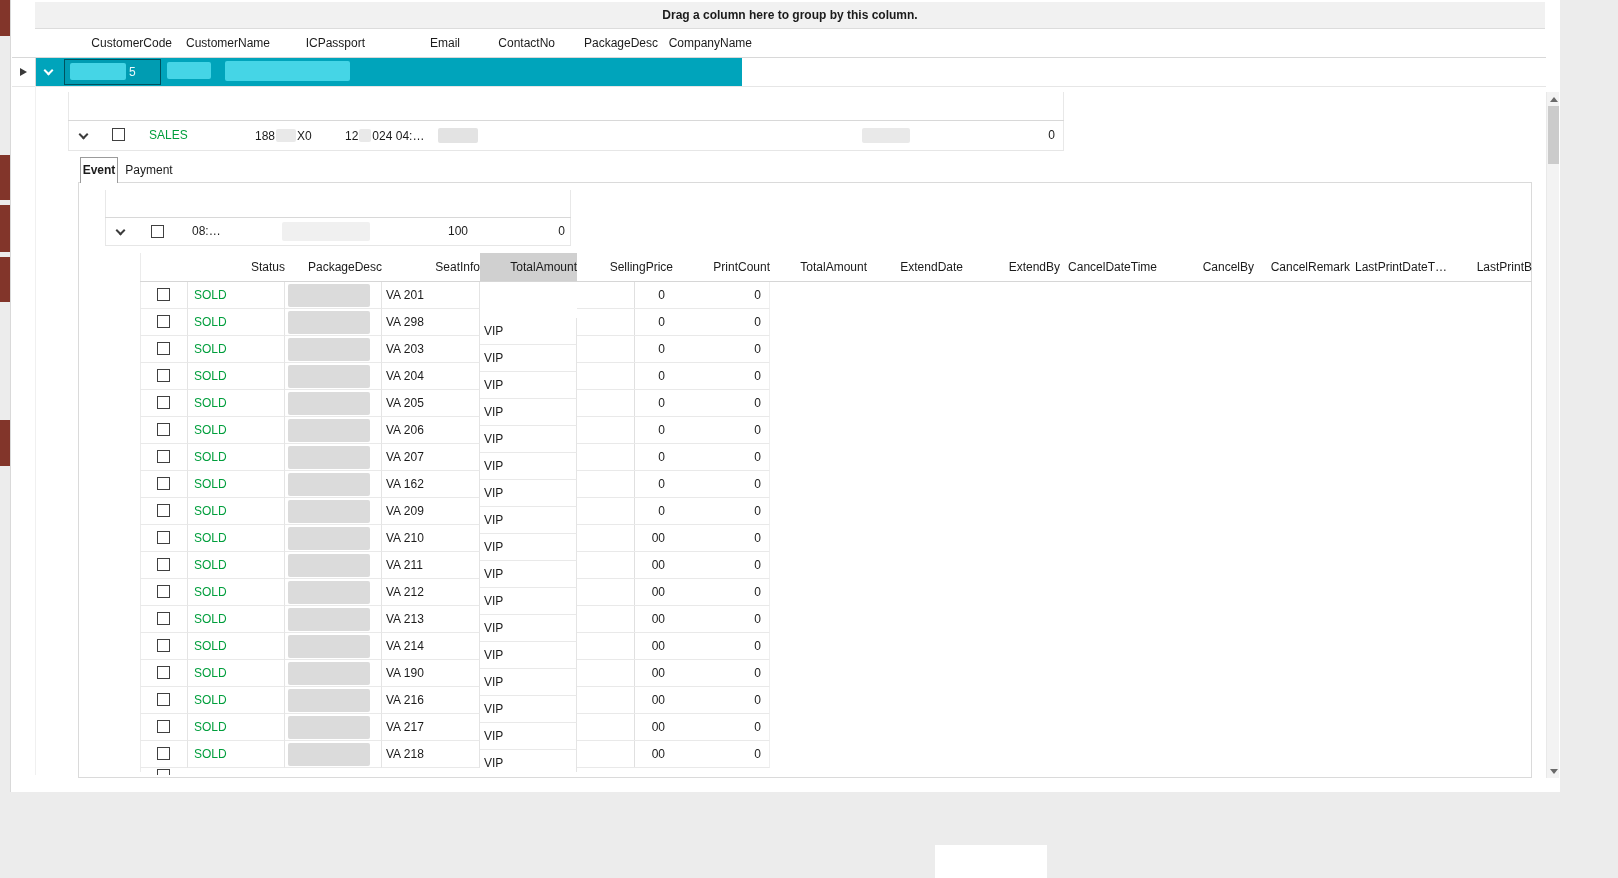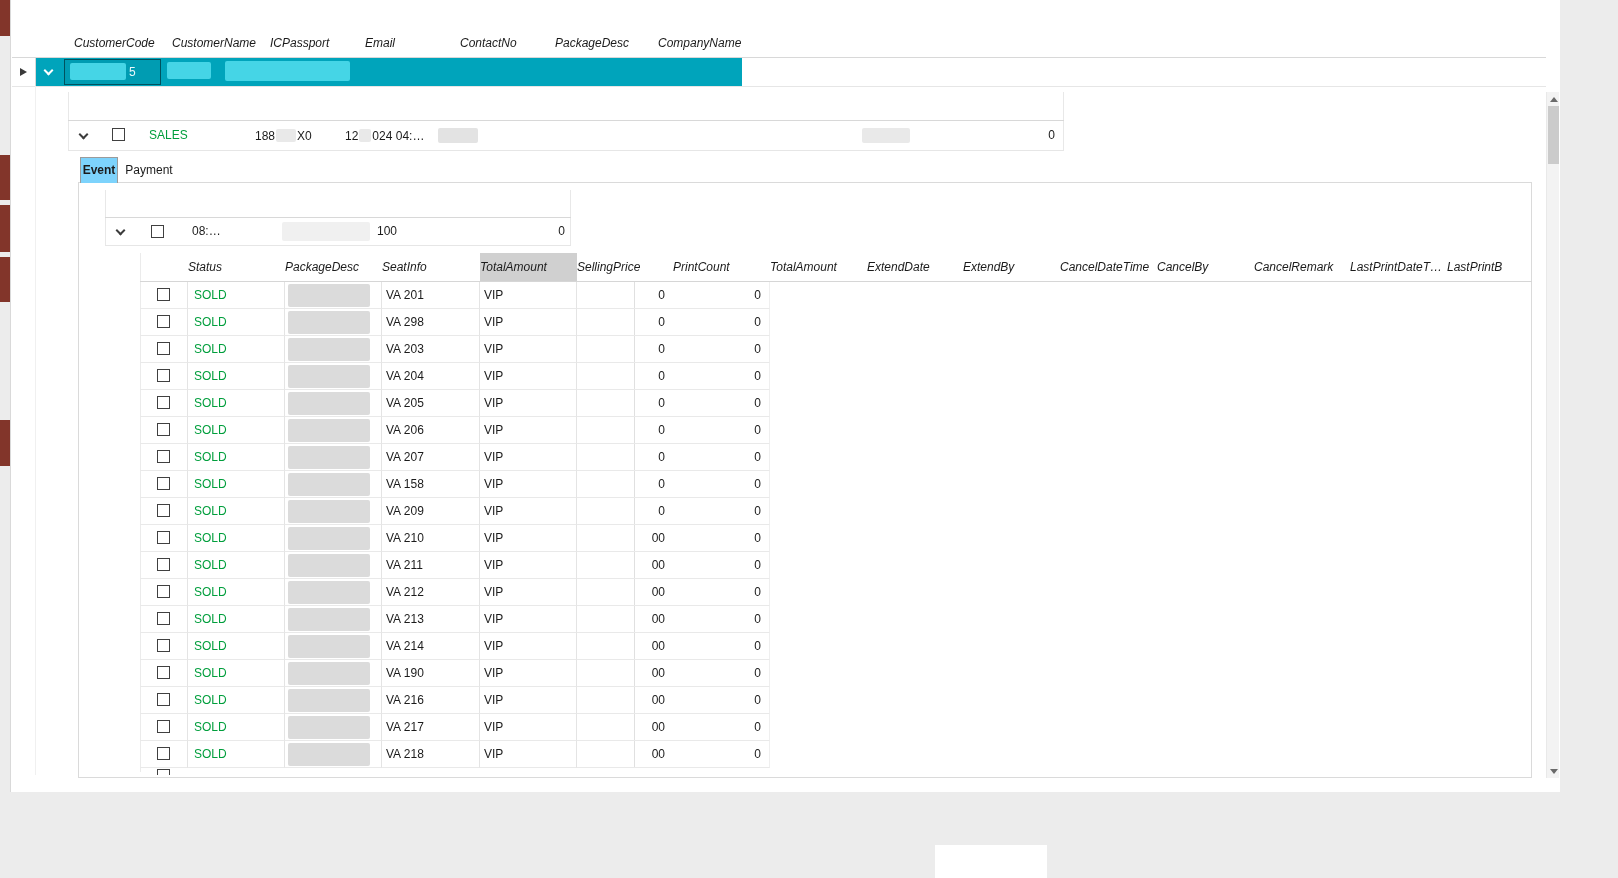--- a/index.html
+++ b/index.html
@@ -10,21 +10,21 @@
   .vline { position:absolute; background:#e8e8e8; width:1px; }
 
   .edge-strip { position:absolute; left:0; width:11px; background:var(--edge-artifact,#82352a); }
 
   .main-window { position:absolute; left:10px; top:0; width:1550px; height:792px; background:#ffffff; border-left:1px solid #d9d9d9; }
 
   .group-panel { position:absolute; left:35px; top:2px; width:1510px; height:27px; background:#f1f1f1;
                  border-bottom:1px solid #dcdcdc; text-align:center; line-height:26px; font-weight:bold; }
 
   .hdr-row { position:absolute; display:flex; height:27px; }
-  .hdr-cell { text-align:left; line-height:27px; white-space:nowrap; overflow:hidden;font-style:italic; }
+  .hdr-cell { text-align:right; line-height:27px; white-space:nowrap; overflow:hidden; }
   .hdr-cell.hl { background:var(--header-highlight,#d0d0d0); }
 
   .teal-band { position:absolute; left:35px; top:58px; width:707px; height:28px; background:var(--selection-teal,#00a4bb); }
   .focused-cell { position:absolute; left:64px; top:59px; width:97px; height:26px; border:1px solid #00525e; background:#009cb2; }
   .row-indicator-cell { position:absolute; left:12px; top:58px; width:23px; height:28px; }
   .tri-right { position:absolute; left:8px; top:10px; width:0; height:0; border-left:7px solid #3a3a3a; border-top:4px solid transparent; border-bottom:4px solid transparent; }
 
   .chev { position:absolute; width:7px; height:7px; border-right:2px solid #3c3c3c; border-bottom:2px solid #3c3c3c; transform:rotate(45deg); }
   .chev.white { border-color:#ffffff; }
   .cbx { position:absolute; width:13px; height:13px; border:1px solid #404040; background:#ffffff; }
@@ -34,33 +34,33 @@
   .blob.gray { background:var(--redaction-gray,#dbdbdb); }
   .blob.faint { background:#f0f0f0; }
 
   .cell-text { position:absolute; white-space:nowrap; }
   .green { color:var(--status-green,#009e3c); }
   .frag-row { position:absolute; display:flex; align-items:center; white-space:nowrap; }
   .frag-row .iblob { display:inline-block; height:13px; background:#e9e9e9; border-radius:2px; margin:0 1px; }
 
   .tabpage { position:absolute; left:78px; top:182px; width:1454px; height:596px; border:1px solid #dadada; background:#fff; }
   .tab { position:absolute; text-align:center; }
-  .tab.selected { left:80px; top:157px; width:38px; height:26px; line-height:25px; background:#7dd3fc;
+  .tab.selected { left:80px; top:157px; width:38px; height:26px; line-height:25px; background:#ffffff;
                   border:1px solid #9b9b9b; border-bottom:none; font-weight:bold; z-index:2; }
   .tab.plain { left:118px; top:159px; width:62px; height:23px; line-height:23px; }
 
   
   .t-rows { position:absolute; left:140px; top:282px; width:1392px; height:490px; overflow:hidden; }
   .t-row { display:flex; height:27px; }
   .tc { height:27px; line-height:26px; border-bottom:1px solid #e9e9e9; border-right:1px solid #e4e4e4; overflow:hidden; white-space:nowrap; }
   .c-cb    { width:48px;  position:relative; }
   .c-status{ width:97px;  padding-left:6px; }
   .c-pkg   { width:97px;  position:relative; }
   .c-seat  { width:98px;  padding-left:4px; }
-  .c-pass  { width:97px;  padding-left:4px; }
+  .c-pass  { width:97px;  padding-left:4px;margin-top:36px; }
   .c-price { width:96px;  text-align:right; padding-right:8px; position:relative; border-right:none; }
   .c-print { width:97px;  text-align:right; padding-right:8px; border-right:1px solid #efefef; }
   .c-fill  { flex:1; border-right:none; border-bottom:none; }
   .t-row .rcbx { position:absolute; left:17px; top:6px; width:13px; height:13px; border:1px solid #404040; background:#fff; }
   .t-row .pkg-blob { position:absolute; left:3px; top:2px; width:82px; height:23px; background:var(--redaction-gray,#dbdbdb); border-radius:2px; }
   .t-row .price-edge { position:absolute; left:57px; top:0; width:1px; height:27px; background:#e0e0e0; }
 
   .hw { display:flex; position:absolute; }
   
   .h-cb{width:48px}.h-1{width:97px}.h-2{width:97px}.h-3{width:98px}.h-4{width:97px}.h-5{width:96px}.h-6{width:97px}
@@ -82,20 +82,23 @@
 <div class="screen">
 
   <div class="edge-strip" style="top:0;height:36px"></div>
   <div class="edge-strip" style="top:155px;height:45px"></div>
   <div class="edge-strip" style="top:205px;height:47px"></div>
   <div class="edge-strip" style="top:257px;height:45px"></div>
   <div class="edge-strip" style="top:420px;height:46px"></div>
 
   <div class="main-window"></div>
 
+  <div class="group-panel">
+    <span>Drag a column here to group by this column.</span>
+  </div>
 
   <div class="hdr-row" style="left:74px;top:30px">
     <div class="hdr-cell" style="width:98px">CustomerCode</div>
     <div class="hdr-cell" style="width:98px">CustomerName</div>
     <div class="hdr-cell" style="width:95px">ICPassport</div>
     <div class="hdr-cell" style="width:95px">Email</div>
     <div class="hdr-cell" style="width:95px">ContactNo</div>
     <div class="hdr-cell" style="width:103px">PackageDesc</div>
     <div class="hdr-cell" style="width:94px">CompanyName</div>
   </div>
@@ -142,21 +145,21 @@
   <div class="tab plain">Payment</div>
 
   <div class="vline" style="left:105px;top:190px;height:56px"></div>
   <div class="vline" style="left:570px;top:190px;height:56px"></div>
   <div class="line" style="left:105px;top:217px;width:466px;height:1px;background:#d8d8d8"></div>
 
   <span class="chev" style="left:117px;top:227px"></span>
   <span class="cbx" style="left:151px;top:225px"></span>
   <span class="cell-text" style="left:192px;top:218px;line-height:27px">08:…</span>
   <div class="blob faint" style="left:282px;top:222px;width:88px;height:19px"></div>
-  <span class="cell-text" style="left:377px;top:218px;width:91px;line-height:27px;text-align:left">100</span>
+  <span class="cell-text" style="left:377px;top:218px;width:91px;line-height:27px;text-align:right">100</span>
   <span class="cell-text" style="left:474px;top:218px;width:91px;line-height:27px;text-align:right">0</span>
   <div class="line" style="left:105px;top:245px;width:466px;height:1px;background:#e6e6e6"></div>
 
   <div class="vline" style="left:140px;top:253px;height:519px;background:#ebebeb"></div>
   <div class="hw" style="left:140px;top:253px;height:28px">
     <div class="hdr-cell h-cb" style="line-height:28px"></div>
     <div class="hdr-cell h-1" style="line-height:28px">Status</div>
     <div class="hdr-cell h-2" style="line-height:28px">PackageDesc</div>
     <div class="hdr-cell h-3" style="line-height:28px">SeatInfo</div>
     <div class="hdr-cell h-4 hl" style="line-height:28px">TotalAmount</div>
@@ -361,21 +364,21 @@
         <div class="tc c-cb">
           <span class="rcbx"></span>
         </div>
         <div class="tc c-status">
           <span class="green">SOLD</span>
         </div>
         <div class="tc c-pkg">
           <span class="pkg-blob"></span>
         </div>
         <div class="tc c-seat">
-          <span>VA 158</span>
+          <span>VA 162</span>
         </div>
         <div class="tc c-pass">
           <span>VIP</span>
         </div>
         <div class="tc c-price">
           <span class="price-edge"></span>
           <span>0</span>
         </div>
         <div class="tc c-print">
           <span>0</span>

